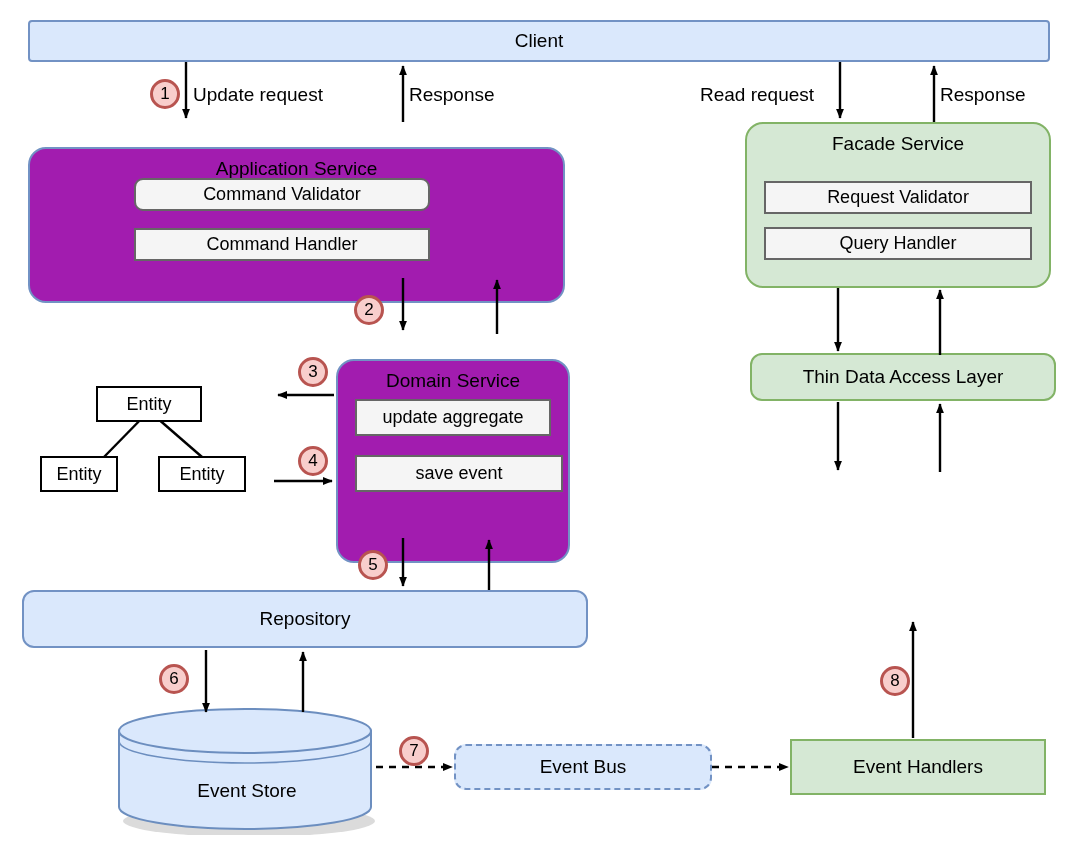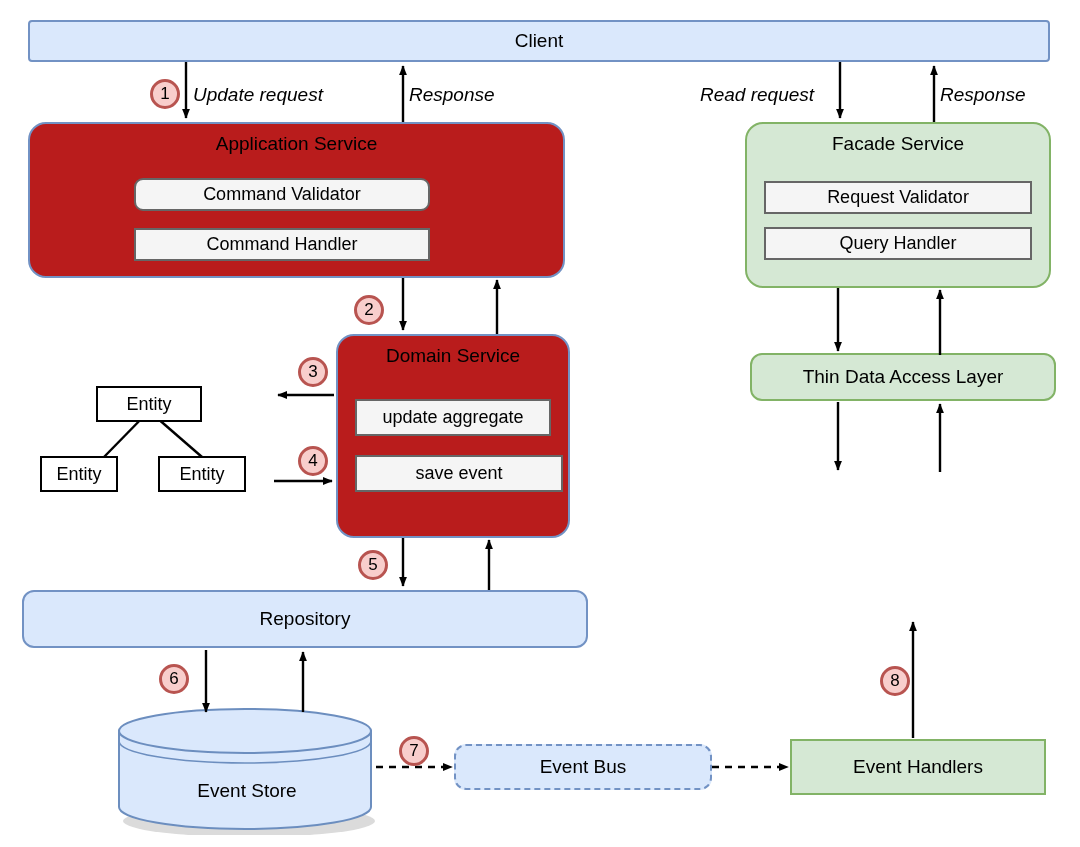--- a/index.html
+++ b/index.html
@@ -45,23 +45,24 @@
     border-style: dashed;
     border-width: 2px;
   }
   
   .container-node {
     position: absolute;
     box-sizing: border-box;
     z-index: 5;
   }
   .container-node.blue {
-    background: #b91c1c;
+    background: #a21caf;
     border: 2px solid #7292c4;
     border-radius: 18px;
+    margin-top: 25px;
   }
   .container-node.green {
     background: #d5e8d4;
     border: 2px solid #82b366;
     border-radius: 18px;
   }
   .container-title {
     text-align: center;
     font-size: 19px;
     color: #000;
@@ -125,21 +126,20 @@
     color: #000000;
     z-index: 20;
   }
   
   .edge-label {
     position: absolute;
     font-size: 19px;
     color: #000000;
     white-space: nowrap;
     z-index: 15;
-    font-style: italic;
   }
   
   #edges {
     position: absolute;
     left: 0;
     top: 0;
     width: 1080px;
     height: 847px;
     z-index: 10;
     pointer-events: none;

